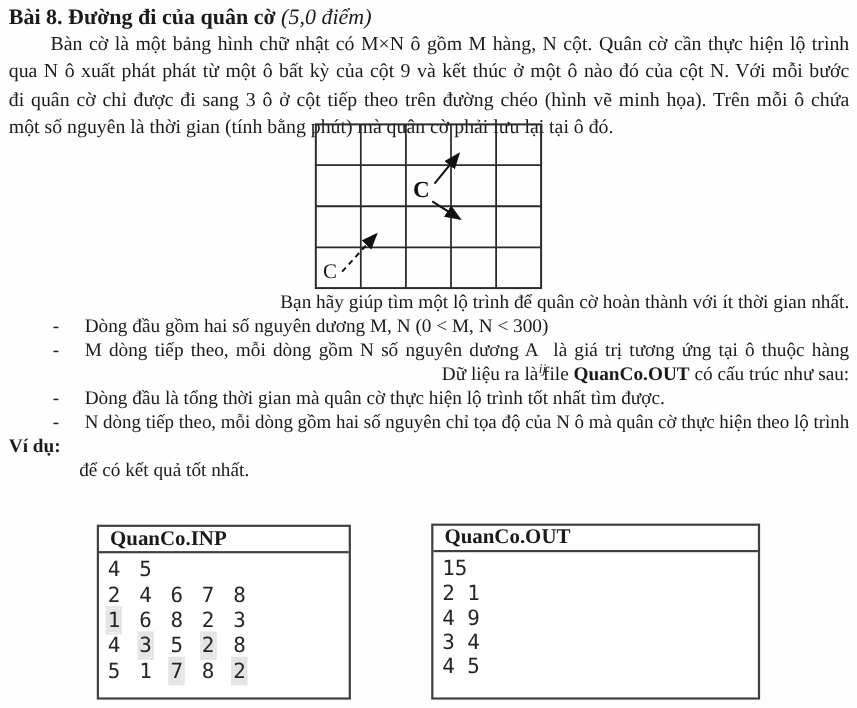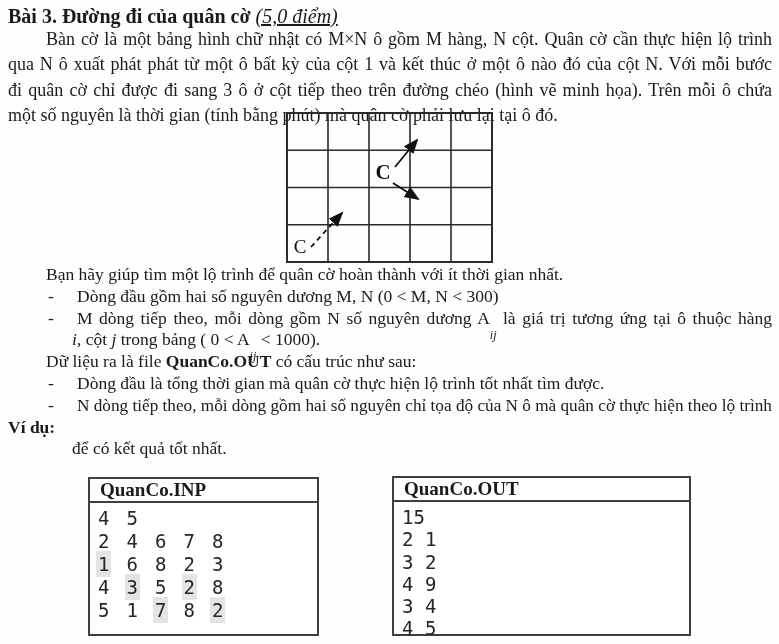--- a/index.html
+++ b/index.html
@@ -6,31 +6,31 @@
   body{
     width:779px;height:644px;position:relative;overflow:hidden;
     background:#ffffff;color:#1a1a1a;
     font-family:"Liberation Serif", serif;
   }
   .page{position:absolute;inset:0;background:#fefefe;}
 
   
   #title{position:absolute;left:8px;top:5px;font-size:20px;white-space:nowrap;}
   #title .main{font-weight:bold;}
-  #title .pts{font-style:italic;margin-left:5px;text-decoration:underline;}
+  #title .pts{font-style:italic;margin-left:5px;}
 
   
   #para{position:absolute;left:8px;top:27px;width:764px;font-size:18px;}
   #para .line{height:25.3px;line-height:25.3px;}
   #lower{position:absolute;left:8px;top:264px;width:764px;font-size:17.5px;}
   #lower .line{height:21.8px;line-height:21.8px;}
   .line{position:relative;}
   .txt{display:block;white-space:nowrap;}
   .just .txt{text-align:justify;text-align-last:justify;}
-  .ind .txt{margin-left:38px;}
+  .ind .txt{margin-left:38px;text-align:right;}
   .bul .txt{margin-left:69px;}
   .cont .txt{margin-left:64px;}
   .dash{position:absolute;left:40px;top:0;}
   .f-b{font-weight:bold;}
   .f-i{font-style:italic;}
   .f-s{font-style:italic;font-size:12px;position:relative;top:15px;}
 
   
   #figure{position:absolute;left:286px;top:112px;}
   #figure text{font-family:"Liberation Serif",serif;fill:#111;}
@@ -48,29 +48,29 @@
   .hl{background:#e4e4e4;box-shadow:0 0 0 2px #e4e4e4;}
   #out-lines{padding:4px 0 0 8px;}
   .orow{height:22.3px;line-height:22.3px;white-space:pre;}
 </style>
 </head>
 <body>
 
 <div class="page">
 
   <div id="title">
-    <span class="main">Bài 3. Đường đi của quân cờ</span><span class="pts">(5,0 điểm)</span>
+    <span class="main">Bài 8. Đường đi của quân cờ</span><span class="pts">(5,0 điểm)</span>
   </div>
 
   <div id="para">
       <div class="line ind just">
         <span class="txt"><span class="f-n">Bàn cờ là một bảng hình chữ nhật có M×N ô gồm M hàng, N cột. Quân cờ cần thực hiện lộ trình</span></span>
       </div>
       <div class="line just">
-        <span class="txt"><span class="f-n">qua N ô xuất phát phát từ một ô bất kỳ của cột 1 và kết thúc ở một ô nào đó của cột N. Với mỗi bước</span></span>
+        <span class="txt"><span class="f-n">qua N ô xuất phát phát từ một ô bất kỳ của cột 9 và kết thúc ở một ô nào đó của cột N. Với mỗi bước</span></span>
       </div>
       <div class="line just">
         <span class="txt"><span class="f-n">đi quân cờ chỉ được đi sang 3 ô ở cột tiếp theo trên đường chéo (hình vẽ minh họa).  Trên mỗi ô chứa</span></span>
       </div>
       <div class="line ">
         <span class="txt"><span class="f-n">một số nguyên là thời gian (tính bằng phút) mà quân cờ phải lưu lại tại ô đó.</span></span>
       </div>
     </div>
 
   <svg id="figure" width="207" height="151" viewBox="0 0 207 151">
@@ -98,23 +98,20 @@
         <span class="txt"><span class="f-n">Bạn hãy giúp tìm một lộ trình để quân cờ hoàn thành với ít thời gian nhất.</span></span>
       </div>
       <div class="line bul">
         <span class="dash">-</span>
         <span class="txt"><span class="f-n">Dòng đầu gồm hai số nguyên dương M, N (0 &lt; M, N &lt; 300)</span></span>
       </div>
       <div class="line bul just">
         <span class="dash">-</span>
         <span class="txt"><span class="f-n">M dòng tiếp theo, mỗi dòng gồm N số nguyên dương A</span><span class="f-s">ij</span><span class="f-n"> là giá trị tương ứng tại ô thuộc hàng</span></span>
       </div>
-      <div class="line cont">
-        <span class="txt"><span class="f-i">i</span><span class="f-n">, cột </span><span class="f-i">j</span><span class="f-n"> trong bảng ( 0 &lt; A</span><span class="f-s">ij</span><span class="f-n"> &lt; 1000).</span></span>
-      </div>
       <div class="line ind">
         <span class="txt"><span class="f-n">Dữ liệu ra là file </span><span class="f-b">QuanCo.OUT</span><span class="f-n"> có cấu trúc như sau:</span></span>
       </div>
       <div class="line bul">
         <span class="dash">-</span>
         <span class="txt"><span class="f-n">Dòng đầu là tổng thời gian mà quân cờ thực hiện lộ trình tốt nhất tìm được.</span></span>
       </div>
       <div class="line bul just">
         <span class="dash">-</span>
         <span class="txt" style="transform-origin: left center; transform: scaleX(0.983027);"><span class="f-n">N dòng tiếp theo, mỗi dòng gồm hai số nguyên chỉ tọa độ của N ô mà quân cờ thực hiện theo lộ trình</span></span>
@@ -136,20 +133,19 @@
         <div class="drow"><span class="dcell"><span>4</span></span><span class="dcell"><span class="hl">3</span></span><span class="dcell"><span>5</span></span><span class="dcell"><span class="hl">2</span></span><span class="dcell"><span>8</span></span></div>
         <div class="drow"><span class="dcell"><span>5</span></span><span class="dcell"><span>1</span></span><span class="dcell"><span class="hl">7</span></span><span class="dcell"><span>8</span></span><span class="dcell"><span class="hl">2</span></span></div>
       </div>
   </div>
 
   <div id="out-box" class="box">
     <div class="hdr">QuanCo.OUT</div>
     <div id="out-lines" class="mono">
         <div class="orow">15</div>
         <div class="orow">2 1</div>
-        <div class="orow">3 2</div>
         <div class="orow">4 9</div>
         <div class="orow">3 4</div>
         <div class="orow">4 5</div>
       </div>
   </div>
 
 </div>
 
 </body></html>

